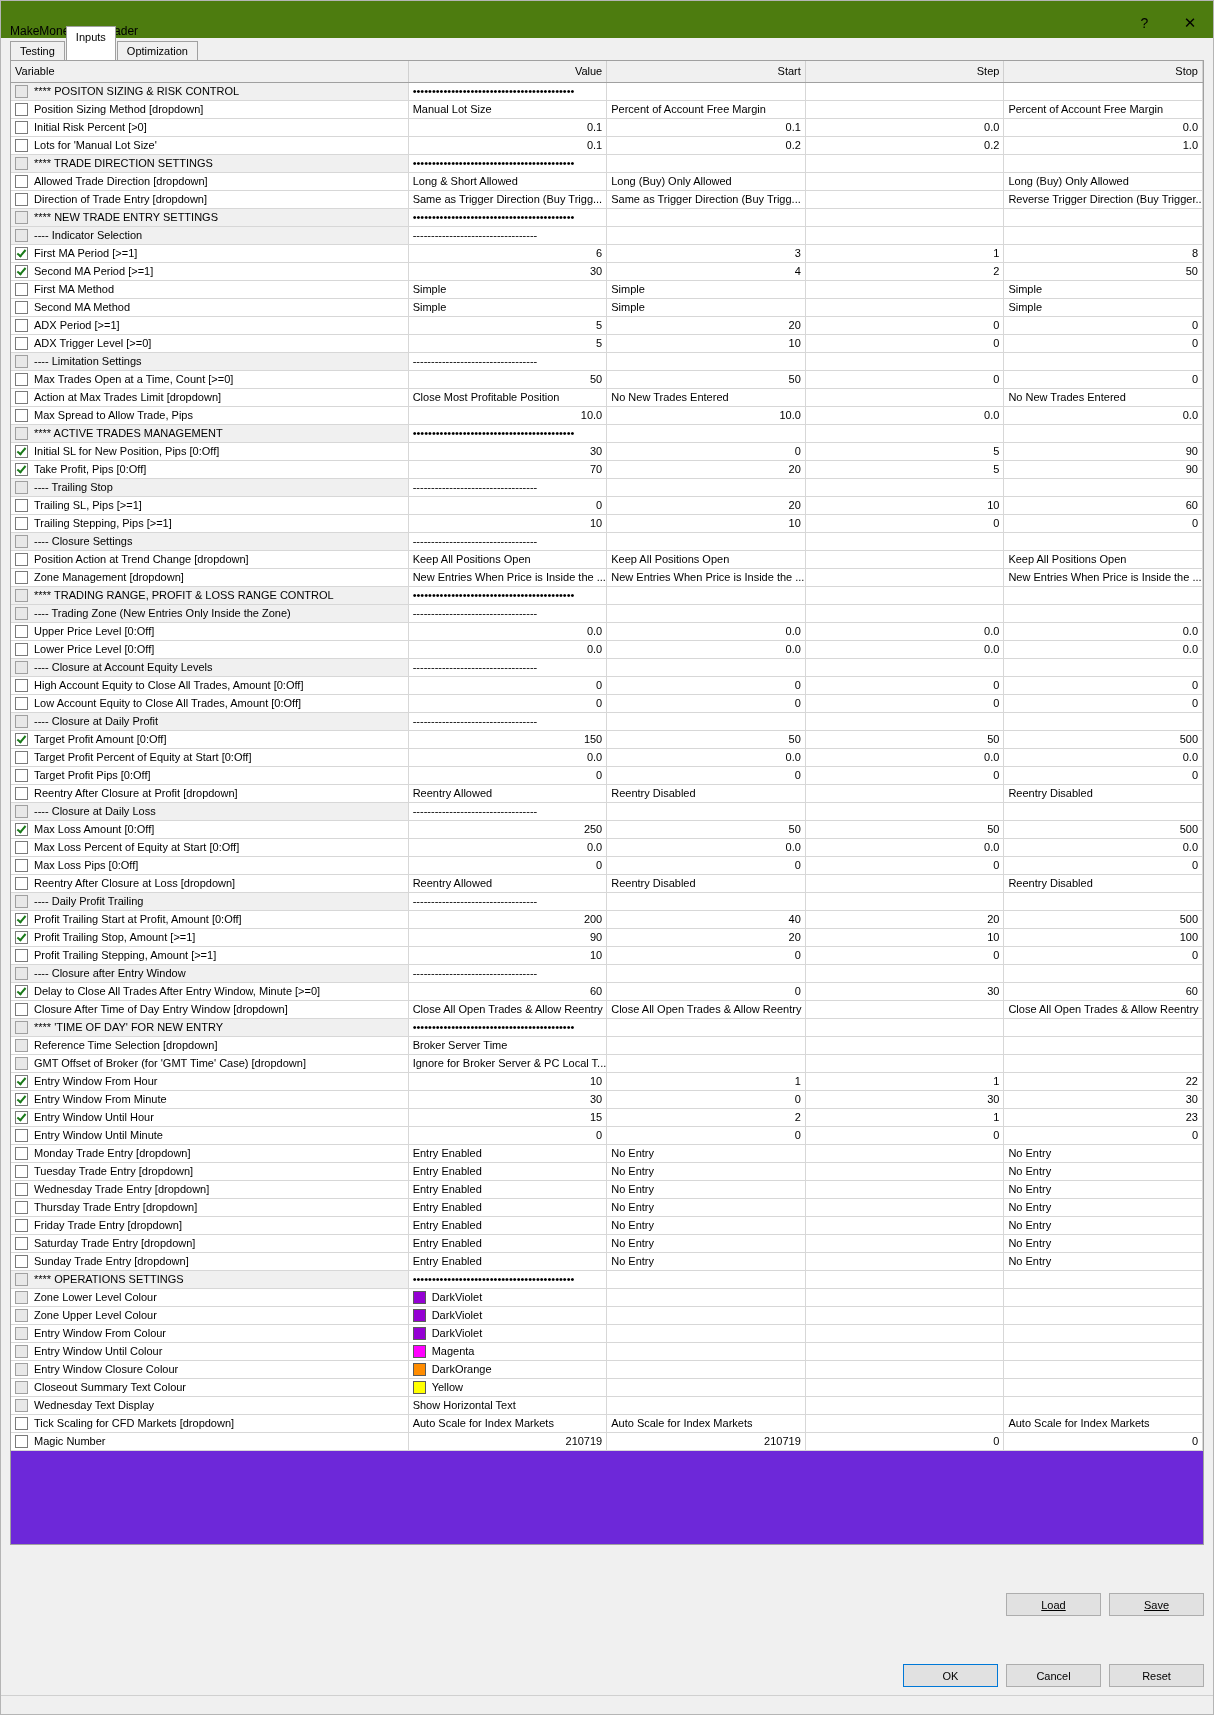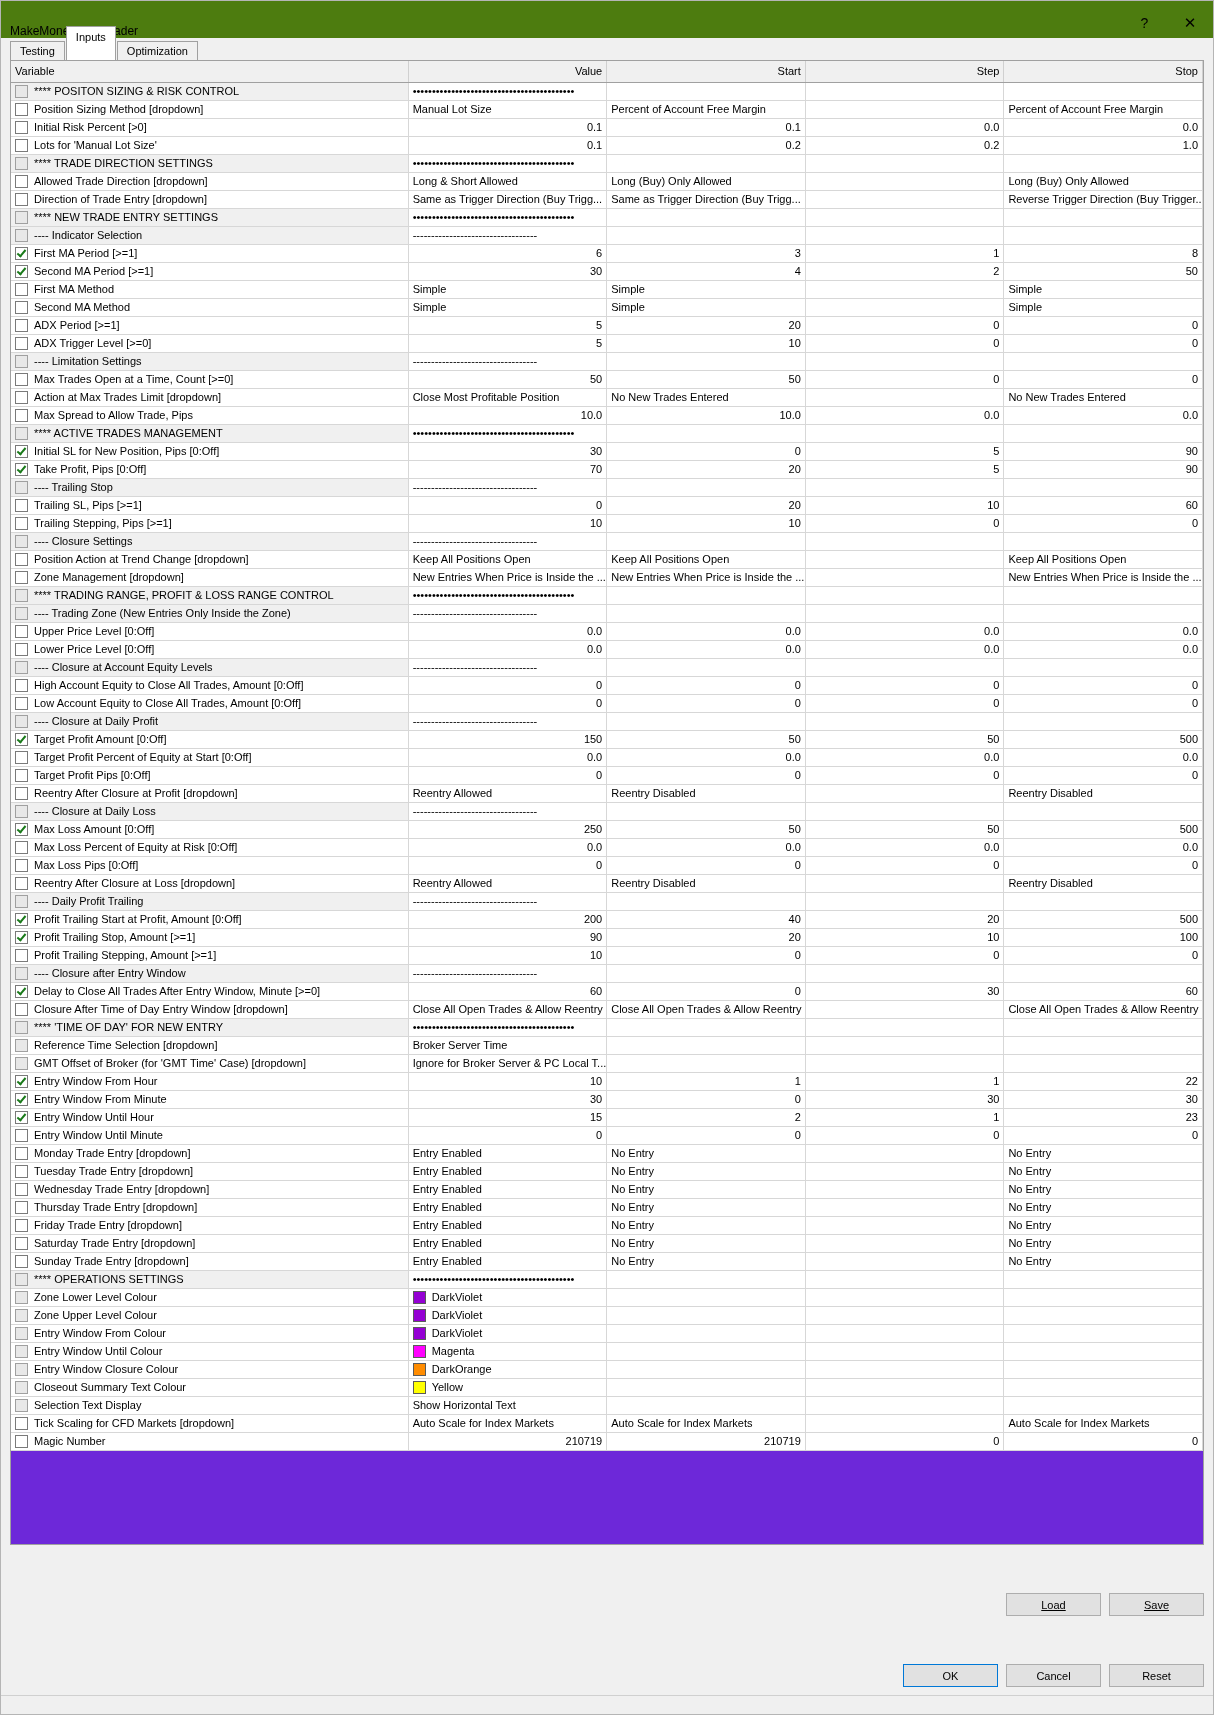--- a/index.html
+++ b/index.html
@@ -725,21 +725,21 @@
             </td>
             <td class="num">250</td>
             <td class="num">50</td>
             <td class="num">50</td>
             <td class="num">500</td>
           </tr>
           <tr>
             <td class="var">
               <div class="cellflex">
                 <span class="chk"></span>
-                <span>Max Loss Percent of Equity at Risk [0:Off]</span>
+                <span>Max Loss Percent of Equity at Start [0:Off]</span>
               </div>
             </td>
             <td class="num">0.0</td>
             <td class="num">0.0</td>
             <td class="num">0.0</td>
             <td class="num">0.0</td>
           </tr>
           <tr>
             <td class="var">
               <div class="cellflex">
@@ -1127,21 +1127,21 @@
               </div>
             </td>
             <td class="txt"></td>
             <td class="txt"></td>
             <td class="txt"></td>
           </tr>
           <tr>
             <td class="var">
               <div class="cellflex">
                 <span class="chk gray"></span>
-                <span>Selection Text Display</span>
+                <span>Wednesday Text Display</span>
               </div>
             </td>
             <td class="txt">Show Horizontal Text</td>
             <td class="txt"></td>
             <td class="txt"></td>
             <td class="txt"></td>
           </tr>
           <tr>
             <td class="var">
               <div class="cellflex">

